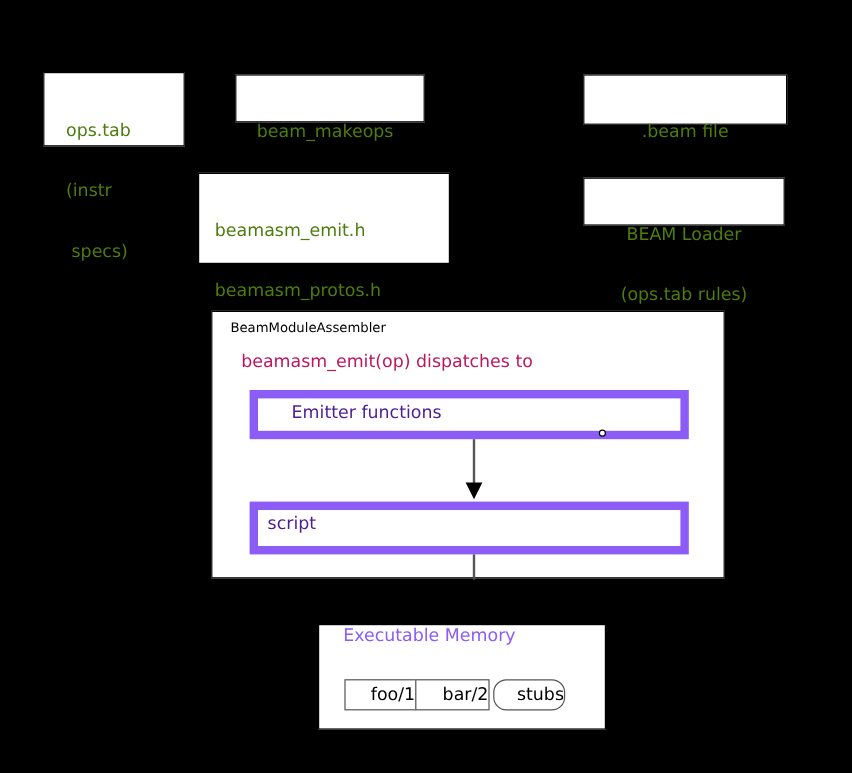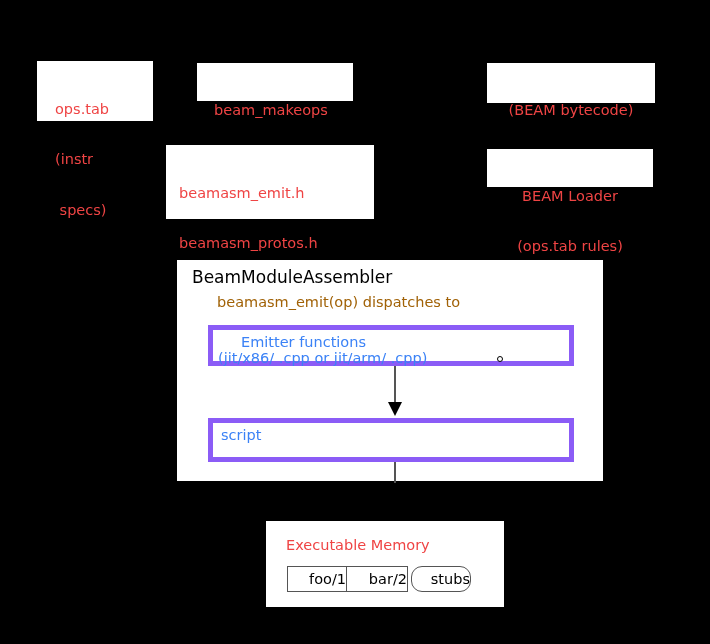--- a/index.html
+++ b/index.html
@@ -18,21 +18,21 @@
     position: absolute;
     left: 0; top: 0;
     width: 710px;
     height: 644px;
     background: #000000;
   }
   
   .node {
     position: absolute;
     background: #ffffff;
-    color: #ef4444;
+    color: #4d7c0f;
     border: 1px solid #000000;
     box-sizing: border-box;
     font-size: 14.5px;
     line-height: 1.16;
     white-space: pre;
   }
   .node .txt {
     display: block;
     white-space: pre;
   }
@@ -67,40 +67,40 @@
   #bma {
     position: absolute;
     left: 176px; top: 259px; width: 428px; height: 223px;
     background: #ffffff;
     border: 1px solid #000000;
     box-sizing: border-box;
   }
   #bma-title {
     position: absolute;
     left: 15px; top: 7px;
-    font-size: 17px;
+    font-size: 11px;
     color: #000000;
     white-space: pre;
   }
   #bma-dispatch {
     position: absolute;
-    left: 40px; top: 34px;
-    font-size: 14.5px;
-    color: #a16207;
+    left: 24px; top: 34px;
+    font-size: 14.5px;
+    color: #be185d;
     white-space: pre;
   }
   
   .inner {
     position: absolute;
     background: #ffffff;
-    border: 5px solid #8b5cf6;
+    border: 7px solid #8b5cf6;
     box-sizing: border-box;
     font-size: 14.5px;
     line-height: 1.15;
-    color: #3b82f6;
+    color: #4c1d95;
     white-space: pre;
   }
   #emitter-box {
     left: 31px; top: 65px; width: 366px; height: 41px;
   }
   #emitter-l1 {
     position: absolute; left: 28px; top: 4px; white-space: pre;
   }
   #emitter-l2 {
     position: absolute; left: 5px; top: 20px; white-space: pre;
@@ -150,23 +150,23 @@
   
   #exec-mem {
     position: absolute;
     left: 265px; top: 520px; width: 240px; height: 88px;
     background: #ffffff;
     border: 1px solid #000000;
     box-sizing: border-box;
   }
   #exec-title {
     position: absolute;
-    left: 20px; top: 16px;
-    font-size: 14.5px;
-    color: #ef4444;
+    left: 20px; top: 1px;
+    font-size: 14.5px;
+    color: #8b5cf6;
     white-space: pre;
   }
   .slot {
     position: absolute;
     top: 45px; height: 26px;
     background: #ffffff;
     border: 1px solid #555555;
     box-sizing: border-box;
     font-size: 14.5px;
     line-height: 24px;
@@ -188,20 +188,21 @@
     <span class="txt">(instr</span>
     <span class="txt"> specs)</span>
   </div>
 
   <div class="node left" id="beam-makeops">
     <span class="txt">beam_makeops</span>
     <span class="txt">(Perl script)</span>
   </div>
 
   <div class="node center" id="beam-file">
+    <span class="txt">.beam file</span>
     <span class="txt">(BEAM bytecode)</span>
   </div>
 
   <div class="node left" id="beamasm-headers">
     <span class="txt">beamasm_emit.h</span>
     <span class="txt">beamasm_protos.h</span>
     <span class="txt">(generated switch</span>
     <span class="txt">    and prototypes)</span>
   </div>
 
@@ -211,21 +212,20 @@
   </div>
 
   <div id="bma">
 
     <div id="bma-title">BeamModuleAssembler</div>
 
     <div id="bma-dispatch">beamasm_emit(op) dispatches to</div>
 
     <div class="inner" id="emitter-box">
       <span id="emitter-l1">Emitter functions</span>
-      <span id="emitter-l2">(jit/x86/ .cpp or jit/arm/ .cpp)</span>
       <span id="emitter-dot"></span>
     </div>
 
     <div id="arrow-shaft"></div>
     <div id="arrow-head"></div>
 
     <div class="inner" id="asmjit-box">
       <span id="asmjit-l1">script</span>
     </div>
 

